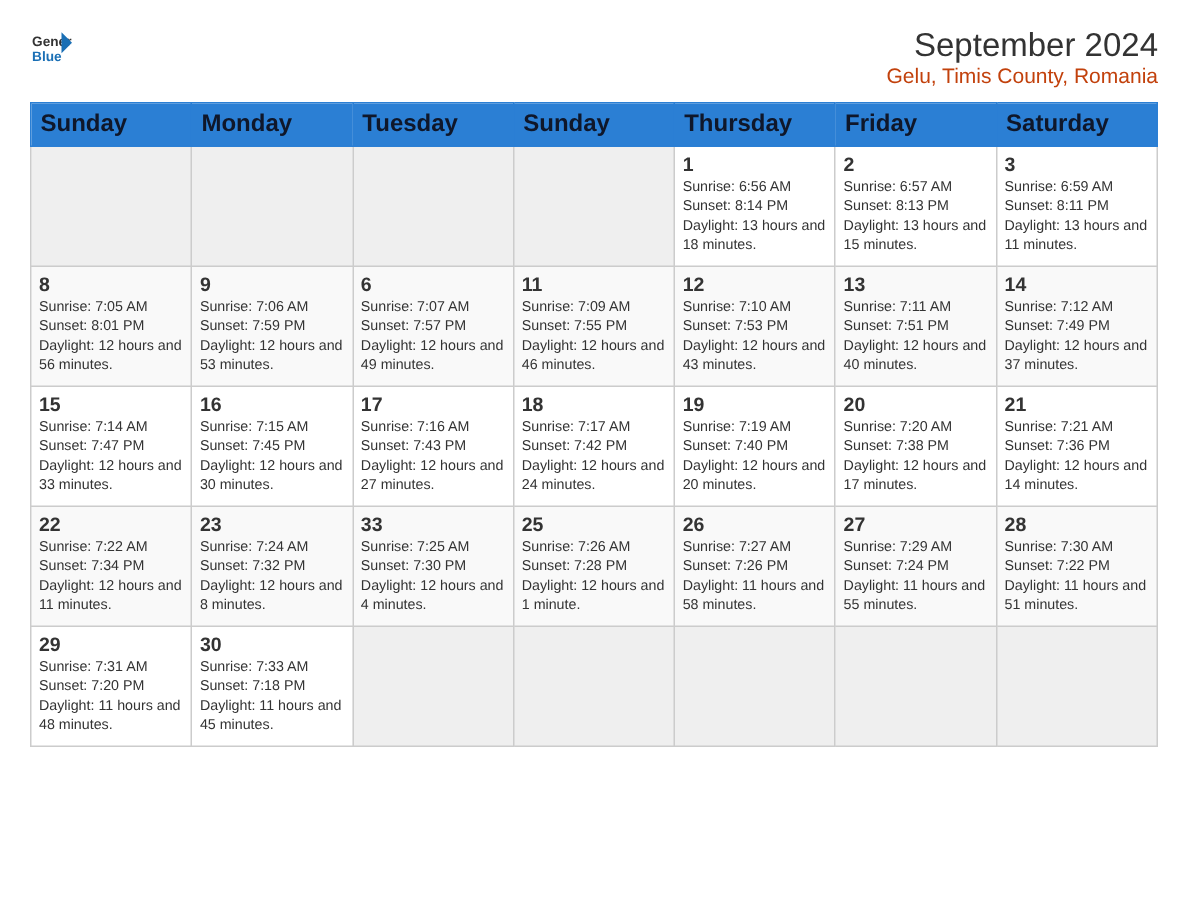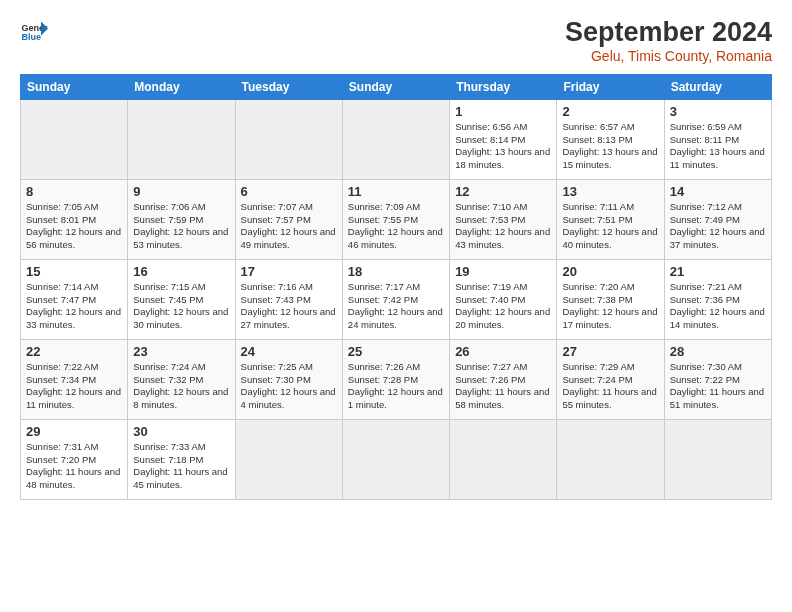--- a/index.html
+++ b/index.html
@@ -28,38 +28,38 @@
       gap: 4px;
     }
     .logo-icon {
       width: 28px;
       height: 28px;
     }
     .title-area {
       text-align: right;
     }
     .month-title {
-      font-size: 27px;
-      font-weight: bold;
+      font-size: 22px;
+      font-weight: normal;
       color: #333;
       line-height: 1.1;
     }
     .location-subtitle {
       font-size: 14px;
       color: #c2410c;
     }
     table {
       width: 100%;
       border-collapse: collapse;
       table-layout: fixed;
     }
     th {
       background-color: #2b7fd4;
-      color: #ffffff;
-      font-size: 12px;
+      color: #0f172a;
+      font-size: 16px;
       font-weight: bold;
       padding: 5px 6px;
       text-align: left;
       border: 1px solid #2b7fd4;
     }
     td {
       border: 1px solid #ccc;
       vertical-align: top;
       padding: 4px 5px;
       font-size: 10px;
@@ -145,21 +145,21 @@
           <td><span class="day-num">16</span><span class="day-info">Sunrise: 7:15 AM<br>Sunset: 7:45 PM<br>Daylight: 12 hours and 30 minutes.</span></td>
           <td><span class="day-num">17</span><span class="day-info">Sunrise: 7:16 AM<br>Sunset: 7:43 PM<br>Daylight: 12 hours and 27 minutes.</span></td>
           <td><span class="day-num">18</span><span class="day-info">Sunrise: 7:17 AM<br>Sunset: 7:42 PM<br>Daylight: 12 hours and 24 minutes.</span></td>
           <td><span class="day-num">19</span><span class="day-info">Sunrise: 7:19 AM<br>Sunset: 7:40 PM<br>Daylight: 12 hours and 20 minutes.</span></td>
           <td><span class="day-num">20</span><span class="day-info">Sunrise: 7:20 AM<br>Sunset: 7:38 PM<br>Daylight: 12 hours and 17 minutes.</span></td>
           <td><span class="day-num">21</span><span class="day-info">Sunrise: 7:21 AM<br>Sunset: 7:36 PM<br>Daylight: 12 hours and 14 minutes.</span></td>
         </tr>
         <tr>
           <td><span class="day-num">22</span><span class="day-info">Sunrise: 7:22 AM<br>Sunset: 7:34 PM<br>Daylight: 12 hours and 11 minutes.</span></td>
           <td><span class="day-num">23</span><span class="day-info">Sunrise: 7:24 AM<br>Sunset: 7:32 PM<br>Daylight: 12 hours and 8 minutes.</span></td>
-          <td><span class="day-num">24</span><span class="day-info">Sunrise: 7:25 AM<br>Sunset: 7:30 PM<br>Daylight: 12 hours and 4 minutes.</span></td>
+          <td><span class="day-num">33</span><span class="day-info">Sunrise: 7:25 AM<br>Sunset: 7:30 PM<br>Daylight: 12 hours and 4 minutes.</span></td>
           <td><span class="day-num">25</span><span class="day-info">Sunrise: 7:26 AM<br>Sunset: 7:28 PM<br>Daylight: 12 hours and 1 minute.</span></td>
           <td><span class="day-num">26</span><span class="day-info">Sunrise: 7:27 AM<br>Sunset: 7:26 PM<br>Daylight: 11 hours and 58 minutes.</span></td>
           <td><span class="day-num">27</span><span class="day-info">Sunrise: 7:29 AM<br>Sunset: 7:24 PM<br>Daylight: 11 hours and 55 minutes.</span></td>
           <td><span class="day-num">28</span><span class="day-info">Sunrise: 7:30 AM<br>Sunset: 7:22 PM<br>Daylight: 11 hours and 51 minutes.</span></td>
         </tr>
         <tr>
           <td><span class="day-num">29</span><span class="day-info">Sunrise: 7:31 AM<br>Sunset: 7:20 PM<br>Daylight: 11 hours and 48 minutes.</span></td>
           <td><span class="day-num">30</span><span class="day-info">Sunrise: 7:33 AM<br>Sunset: 7:18 PM<br>Daylight: 11 hours and 45 minutes.</span></td>
           <td class="empty"></td>
           <td class="empty"></td>

